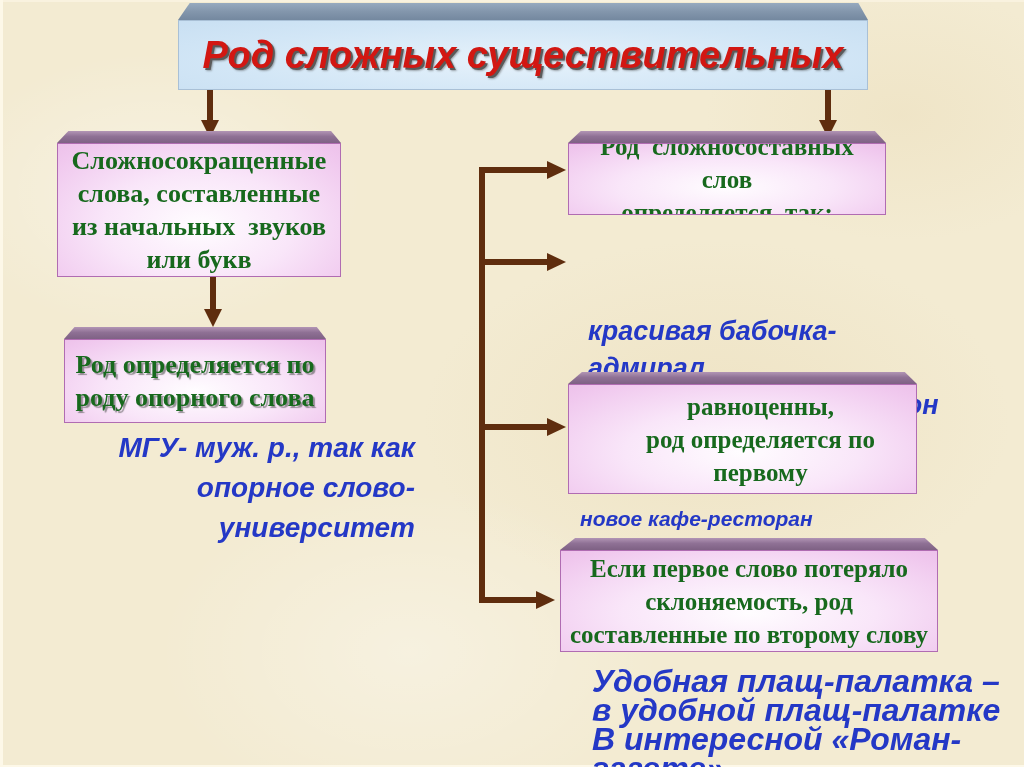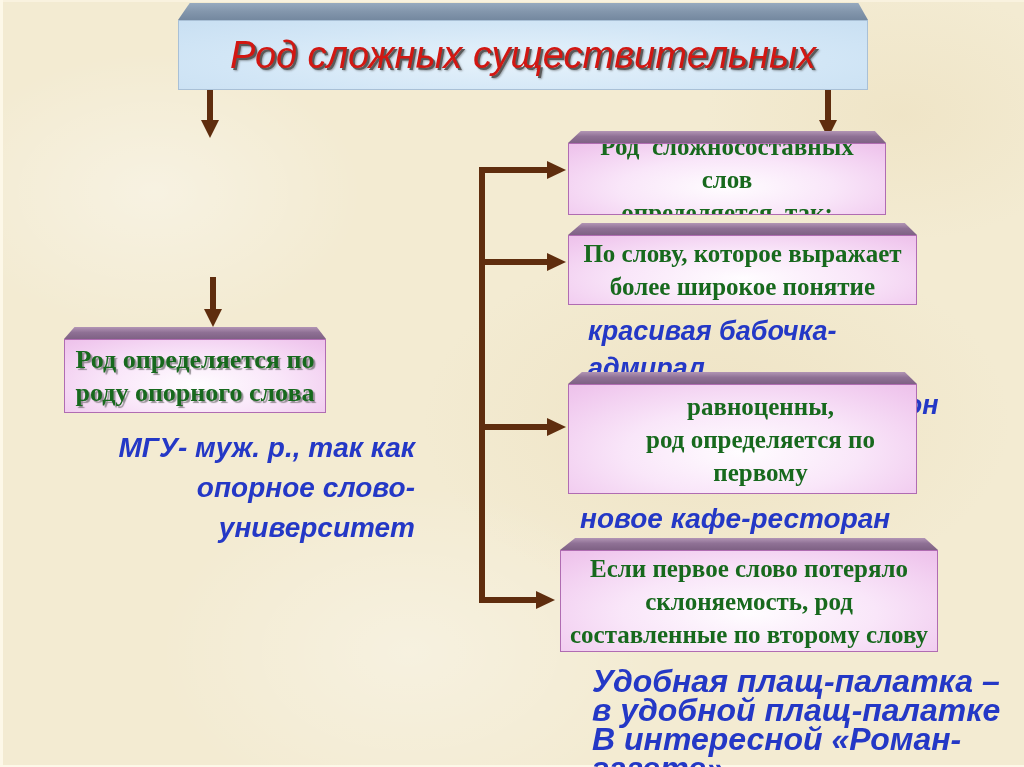--- a/index.html
+++ b/index.html
@@ -44,35 +44,35 @@
     font-family:"Liberation Serif", serif;
     font-weight:700;
     color:#17691d;
     white-space:pre-wrap;
     text-align:center;
     font-size:26px;line-height:33px;
   }
   .rbox .box-text{font-size:25px;line-height:33px;}
   .shadowed{text-shadow:2px 2px 1px rgba(95,95,95,.65);}
   .title-text{
-    font-style:italic;font-weight:400;
+    font-style:italic;font-weight:700;
     font-size:38px;
     color:#d21712;
     text-shadow:2px 2px 0 #5a5a5a, 3px 3px 2px rgba(70,70,70,.45);
     white-space:nowrap;
   }
   .example{
     position:absolute;z-index:2;
     font-style:italic;font-weight:700;
     color:#2438c6;
     white-space:pre-wrap;
   }
   .ex-mgu{font-size:28px;line-height:40px;}
   .ex-admiral{font-size:27px;line-height:37px;margin-left:12px;}
-  .ex-cafe{font-size:28px;line-height:32px;}
+  .ex-cafe{font-size:21px;line-height:32px;}
   .ex-tent{font-size:32px;line-height:29px;}
 </style>
 </head>
 <body>
 
 <div class="slide">
 
   <svg class="arrows" width="1024" height="767" viewBox="0 0 1024 767">
     <g stroke="#5f2d0e" stroke-width="6" fill="#5f2d0e">
 
@@ -105,48 +105,50 @@
     </g>
   </svg>
 
   <div class="box3d blue" style="left:178px;top:3px;width:690px;">
     <div class="top"></div>
     <div class="face" style="height:70px;">
       <span class="title-text">Род сложных существительных</span>
     </div>
   </div>
 
+  <div class="box3d" style="left:57px;top:131px;width:284px;">
+    <div class="top"></div>
+    <div class="face" style="height:134px;">
+      <span class="box-text">Сложносокращенные
+слова, составленные
+из начальных  звуков
+или букв</span>
+    </div>
+  </div>
 
   <div class="box3d" style="left:64px;top:327px;width:262px;">
     <div class="top"></div>
-    <div class="face" style="height:74px;">
+    <div class="face" style="height:84px;">
       <span class="box-text shadowed">Род определяется по
 роду опорного слова</span>
     </div>
   </div>
 
   <div class="example ex-mgu" style="left:75px;top:428px;width:340px;text-align:right;">МГУ- муж. р., так как
 опорное слово-
 университет</div>
 
   <div class="box3d rbox" style="left:568px;top:131px;width:318px;">
     <div class="top"></div>
     <div class="face" style="height:72px;">
       <span class="box-text">Род  сложносоставных  слов
 определяется  так:</span>
     </div>
   </div>
 
-  <div class="box3d rbox" style="left:568px;top:223px;width:349px;">
-    <div class="top"></div>
-    <div class="face" style="height:70px;">
-      <span class="box-text">По слову, которое выражает
-более широкое понятие</span>
-    </div>
-  </div>
 
   <div class="example ex-admiral" style="left:576px;top:313px;width:360px;text-align:left;">красивая бабочка-адмирал
 проехала машина-фургон</div>
 
   <div class="box3d rbox" style="left:568px;top:372px;width:349px;">
     <div class="top"></div>
     <div class="face" style="height:110px;padding-left:36px;">
       <span class="box-text">Если  понятия  равноценны,
 род определяется по первому
 слову</span>

